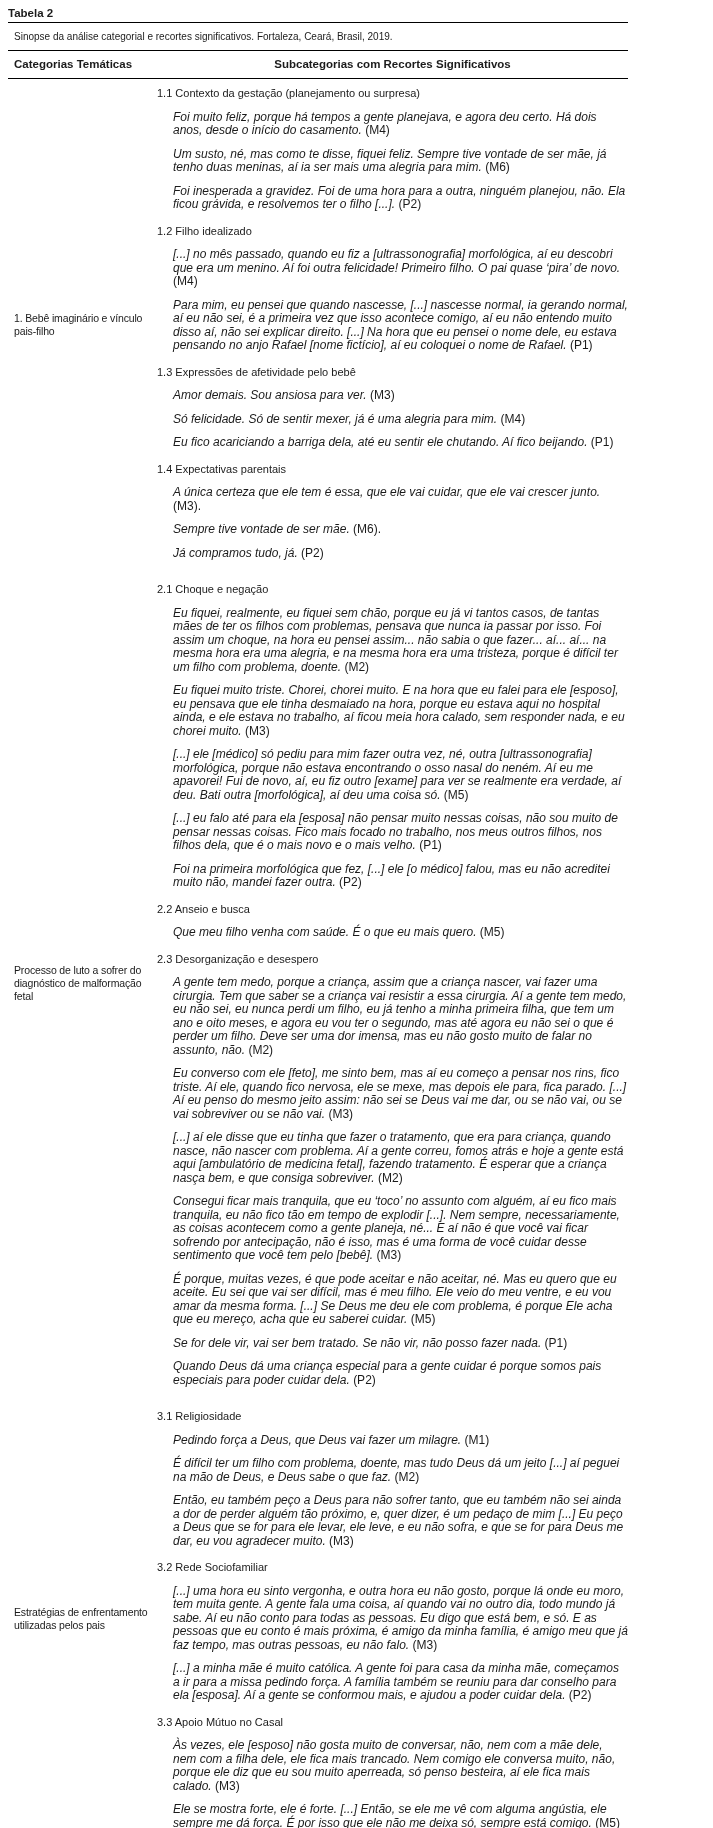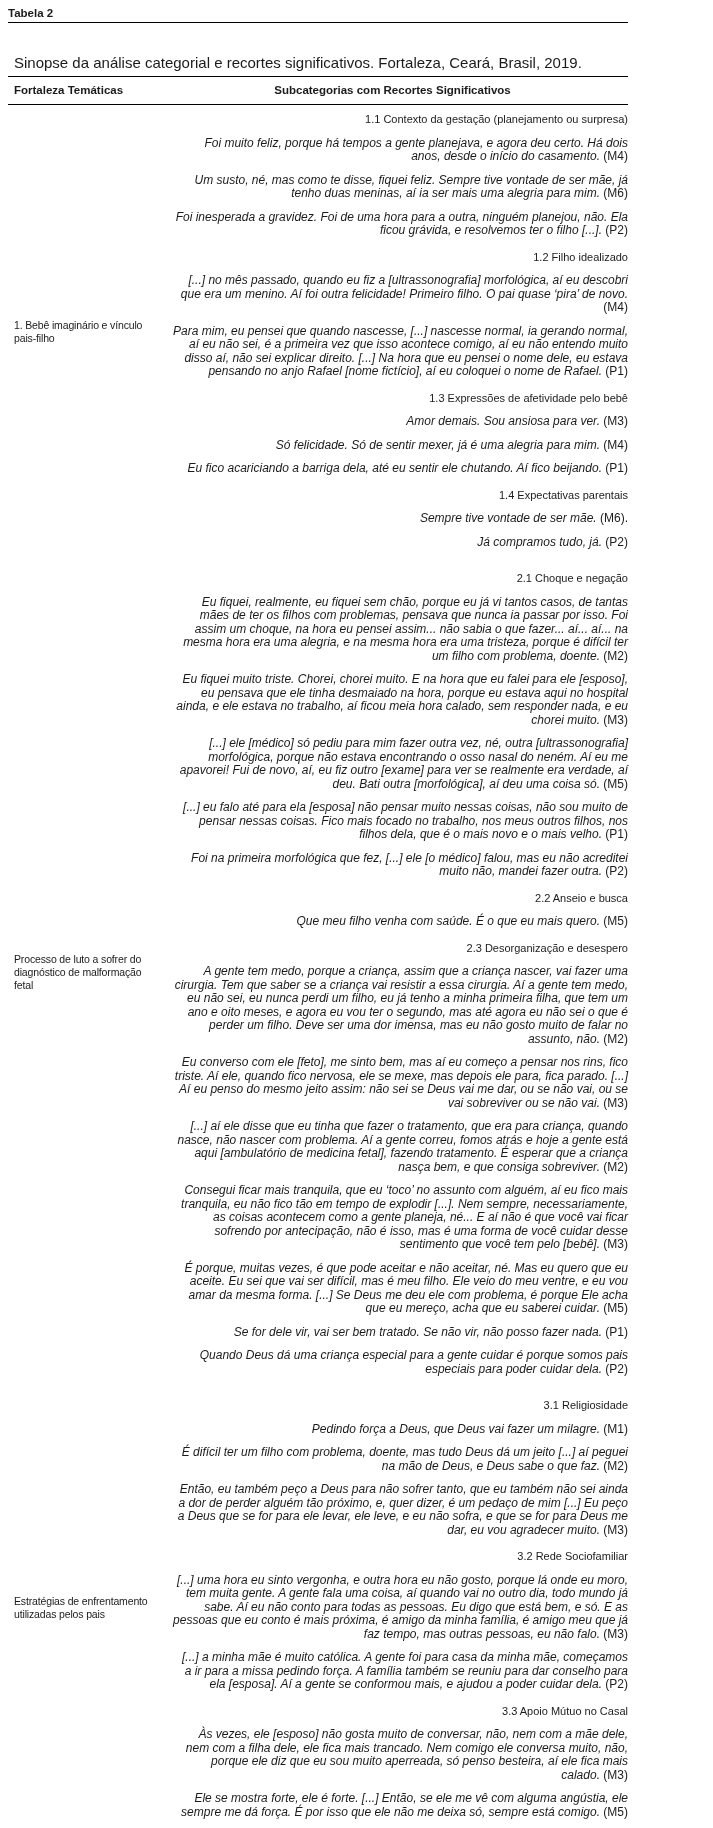--- a/index.html
+++ b/index.html
@@ -10,34 +10,34 @@
     -webkit-font-smoothing:antialiased;
   }
   .page { box-sizing:border-box; width:637px; padding:5px 9px 0 8px; }
   .rule { border:none; border-top:1px solid #000; margin:0; }
   .rule.thick { border-top-width:1.6px; }
   .rule.bottom { border-top-width:1.6px; }
   .table-title {
     font-weight:bold; font-size:11.5px; line-height:14px;
     padding:1px 0 2px 0;
   }
-  .caption { font-size:15px; line-height:13px; padding:7px 0 7px 6px;margin-top:26px; }
+  .caption { font-size:10px; line-height:13px; padding:7px 0 7px 6px; }
   .head-row { display:flex; padding:6px 0 7px 0; }
   .head-left {
     flex:none; width:149px; box-sizing:border-box; padding-left:6px;
     font-weight:bold; font-size:11.5px; line-height:14px;
   }
   .head-right { flex:1; font-weight:bold; font-size:11.5px; line-height:14px;text-align:center; }
   #table-body { padding-bottom:0; }
   .section-row { display:flex; align-items:center; }
   .cat-cell {
     flex:none; width:149px; box-sizing:border-box; padding-left:6px; padding-right:6px;
     font-size:10.5px; line-height:13px; letter-spacing:-0.15px;
   }
-  .sub-cell { flex:1; min-width:0;text-align:right; }
+  .sub-cell { flex:1; min-width:0; }
   .subheading {
     font-size:11px; line-height:13.5px;
     margin:13px 0 10px 0;
   }
   .section-row:first-child .subheading:first-child { margin-top:8px; }
   .quote {
     font-size:12px; line-height:13.5px;
     margin:0 0 10px 16px;
   }
   .quote-text { font-style:italic; }
@@ -45,21 +45,21 @@
 </style>
 </head>
 <body>
 
 <div class="page">
   <div class="table-title">Tabela 2</div>
   <hr class="rule">
   <div class="caption">Sinopse da análise categorial e recortes significativos. Fortaleza, Ceará, Brasil, 2019.</div>
   <hr class="rule">
   <div class="head-row">
-    <div class="head-left">Fortaleza Temáticas</div>
+    <div class="head-left">Categorias Temáticas</div>
     <div class="head-right">Subcategorias com Recortes Significativos</div>
   </div>
   <hr class="rule thick">
   <div id="table-body">
       <div class="section-row">
         <div class="cat-cell">
           <div>1. Bebê imaginário e vínculo pais-filho</div>
         </div>
         <div class="sub-cell">
           <div class="subheading">1.1 Contexto da gestação (planejamento ou surpresa)</div>
@@ -67,20 +67,21 @@
           <div class="quote"><span class="quote-text">Um susto, né, mas como te disse, fiquei feliz. Sempre tive vontade de ser mãe, já tenho duas meninas, aí ia ser mais uma alegria para mim.</span> <span class="speaker-code">(M6)</span></div>
           <div class="quote"><span class="quote-text">Foi inesperada a gravidez. Foi de uma hora para a outra, ninguém planejou, não. Ela ficou grávida, e resolvemos ter o filho [...].</span> <span class="speaker-code">(P2)</span></div>
           <div class="subheading">1.2 Filho idealizado</div>
           <div class="quote"><span class="quote-text">[...] no mês passado, quando eu fiz a [ultrassonografia] morfológica, aí eu descobri que era um menino. Aí foi outra felicidade! Primeiro filho. O pai quase ‘pira’ de novo.</span> <span class="speaker-code">(M4)</span></div>
           <div class="quote"><span class="quote-text">Para mim, eu pensei que quando nascesse, [...] nascesse normal, ia gerando normal, aí eu não sei, é a primeira vez que isso acontece comigo, aí eu não entendo muito disso aí, não sei explicar direito. [...] Na hora que eu pensei o nome dele, eu estava pensando no anjo Rafael [nome fictício], aí eu coloquei o nome de Rafael.</span> <span class="speaker-code">(P1)</span></div>
           <div class="subheading">1.3 Expressões de afetividade pelo bebê</div>
           <div class="quote"><span class="quote-text">Amor demais. Sou ansiosa para ver.</span> <span class="speaker-code">(M3)</span></div>
           <div class="quote"><span class="quote-text">Só felicidade. Só de sentir mexer, já é uma alegria para mim.</span> <span class="speaker-code">(M4)</span></div>
           <div class="quote"><span class="quote-text">Eu fico acariciando a barriga dela, até eu sentir ele chutando. Aí fico beijando.</span> <span class="speaker-code">(P1)</span></div>
           <div class="subheading">1.4 Expectativas parentais</div>
+          <div class="quote"><span class="quote-text">A única certeza que ele tem é essa, que ele vai cuidar, que ele vai crescer junto.</span> <span class="speaker-code">(M3).</span></div>
           <div class="quote"><span class="quote-text">Sempre tive vontade de ser mãe.</span> <span class="speaker-code">(M6).</span></div>
           <div class="quote"><span class="quote-text">Já compramos tudo, já.</span> <span class="speaker-code">(P2)</span></div>
         </div>
       </div>
       <div class="section-row">
         <div class="cat-cell">
           <div>Processo de luto a sofrer do diagnóstico de malformação fetal</div>
         </div>
         <div class="sub-cell">
           <div class="subheading">2.1 Choque e negação</div>

